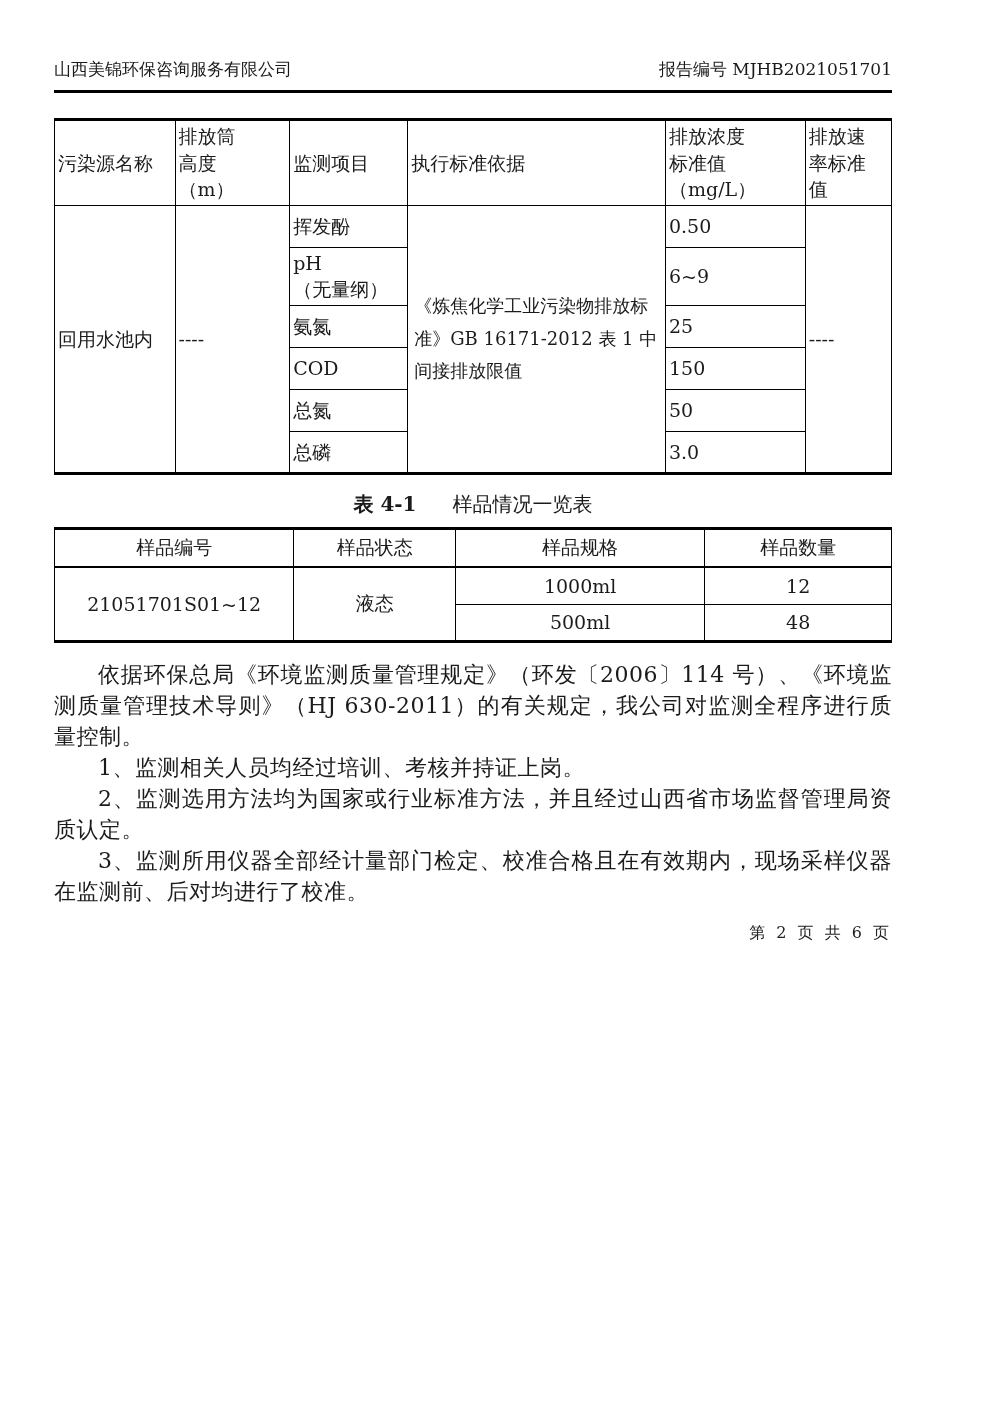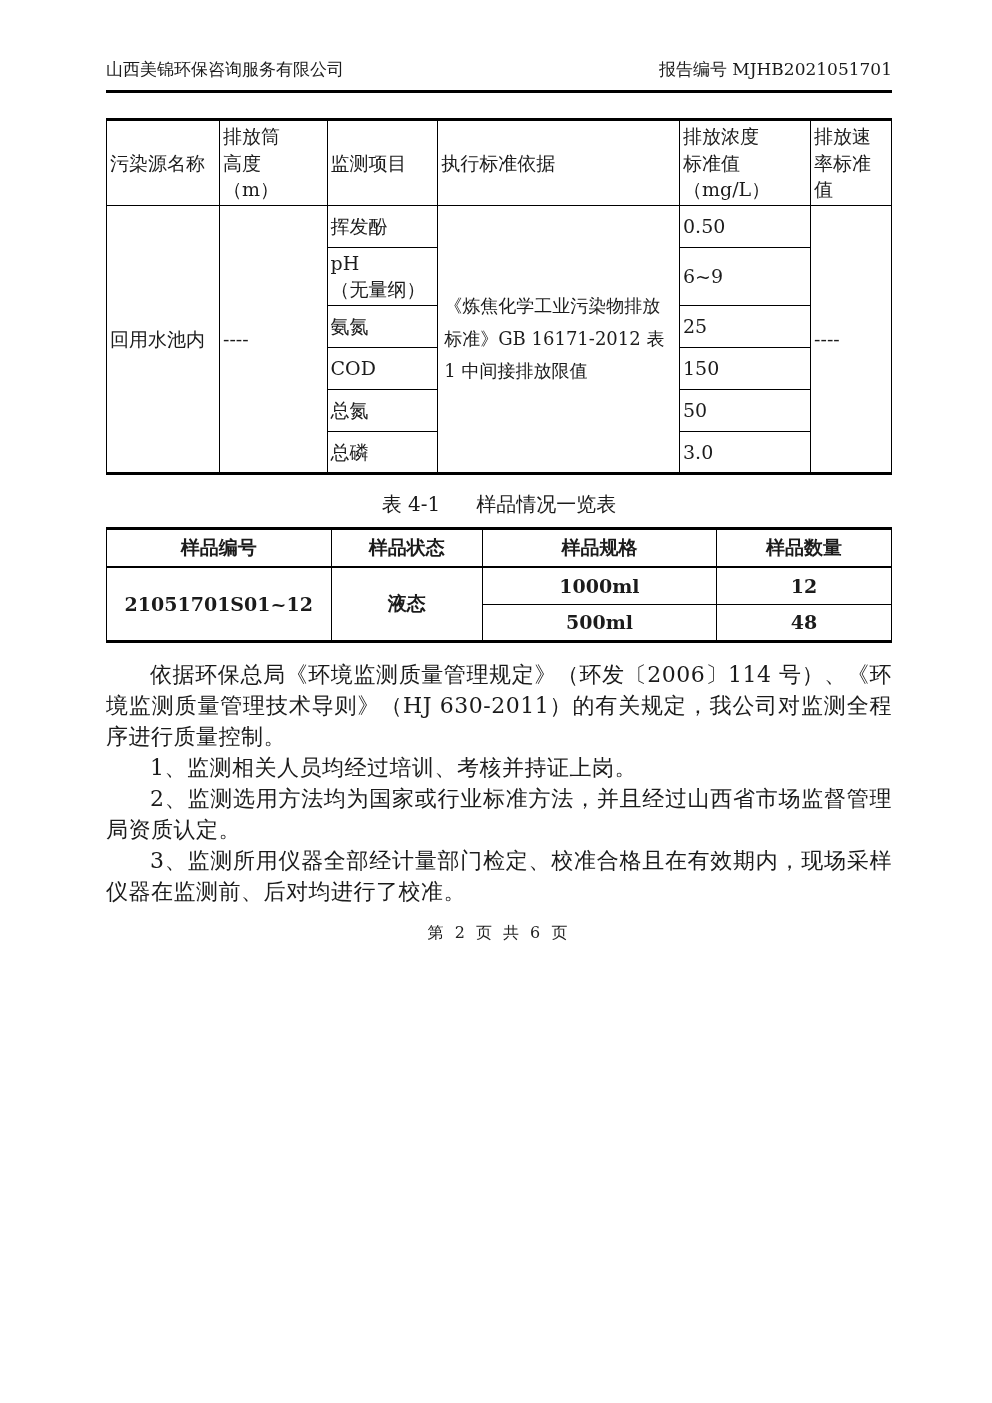--- a/index.html
+++ b/index.html
@@ -5,21 +5,21 @@
   * { box-sizing: border-box; }
   html, body { margin: 0; padding: 0; background: #ffffff; }
   .page {
     position: relative;
     width: 992px;
     height: 1403px;
     margin: 0 auto;
     background: #ffffff;
     color: #1b1b1b;
     font-family: "DejaVu Serif", "Liberation Serif", serif;
-    padding: 58px 100px 0 106px;
+    padding: 58px 100px 0 54px;
     overflow: hidden;
   }
   
   .doc-header {
     display: flex;
     justify-content: space-between;
     align-items: flex-end;
     font-size: 17px;
     padding-bottom: 9px;
     border-bottom: 3px solid #000;
@@ -58,52 +58,52 @@
     font-size: 22px;
     letter-spacing: 0.5px;
     text-indent: 2em;
     margin: 26px 0 0 0;
   }
   .caption {
     text-align: center;
     font-size: 20px;
     margin: 16px 0 9px 0;
   }
-  .caption .cap-label { font-weight: normal; margin-right: 1.8em; margin-top: 34px; }
+  .caption .cap-label { font-weight: bold; margin-right: 1.8em; margin-top: 34px; }
   
   table.t2 {
     width: 100%;
     border-collapse: collapse;
     table-layout: fixed;
     font-size: 19px;
     border: solid #000;
     border-width: 3px 1px;
   }
   table.t2 th, table.t2 td {
     border: 1px solid #000;
-    font-weight: bold;
+    font-weight: normal;
     text-align: center;
     vertical-align: middle;
     padding: 2px 4px;
   }
   table.t2 tr.head-row th { height: 39px; border-bottom: 2px solid #000; }
   table.t2 tr.data-row td { height: 37px; }
   
   p.body-p {
     font-size: 22px;
     letter-spacing: 0.5px;
     line-height: 31px;
     text-indent: 2em;
     text-align: justify;
     margin: 0;
   }
   p.body-p.first { margin-top: 16px; }
   
   .doc-footer {
-    text-align: center;
+    text-align: right;
     font-size: 16px;
     letter-spacing: 3px;
     margin-top: 16px;
     color: #222;
   }
 </style>
 </head>
 <body>
 
 <div class="page">

